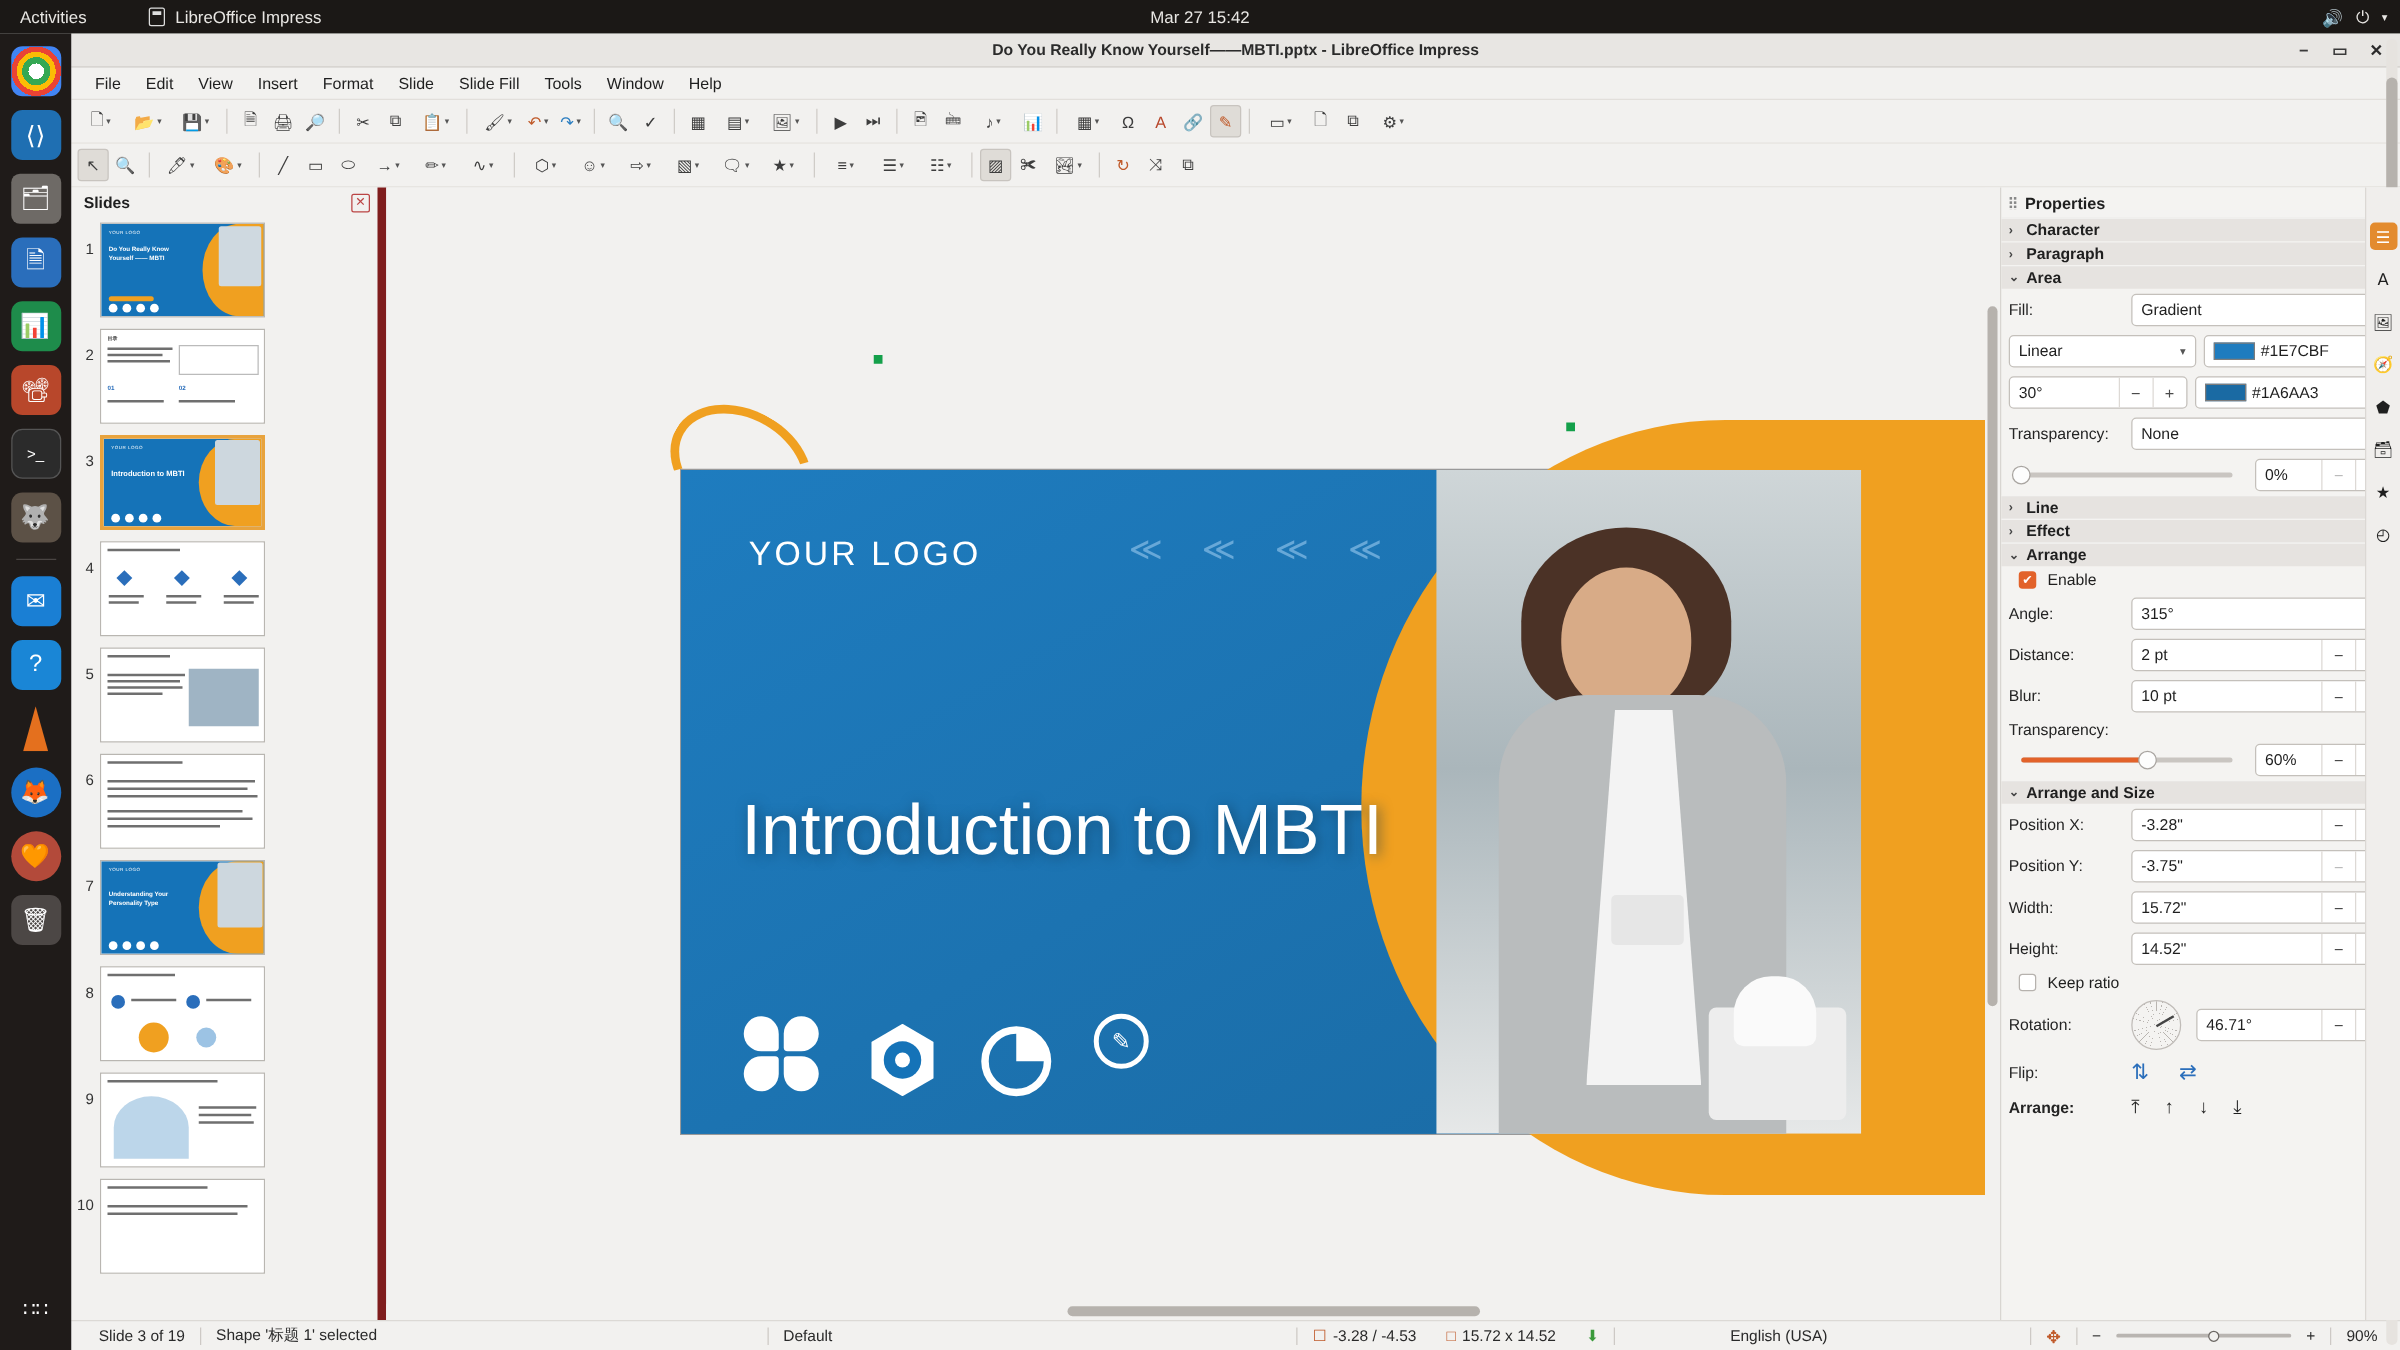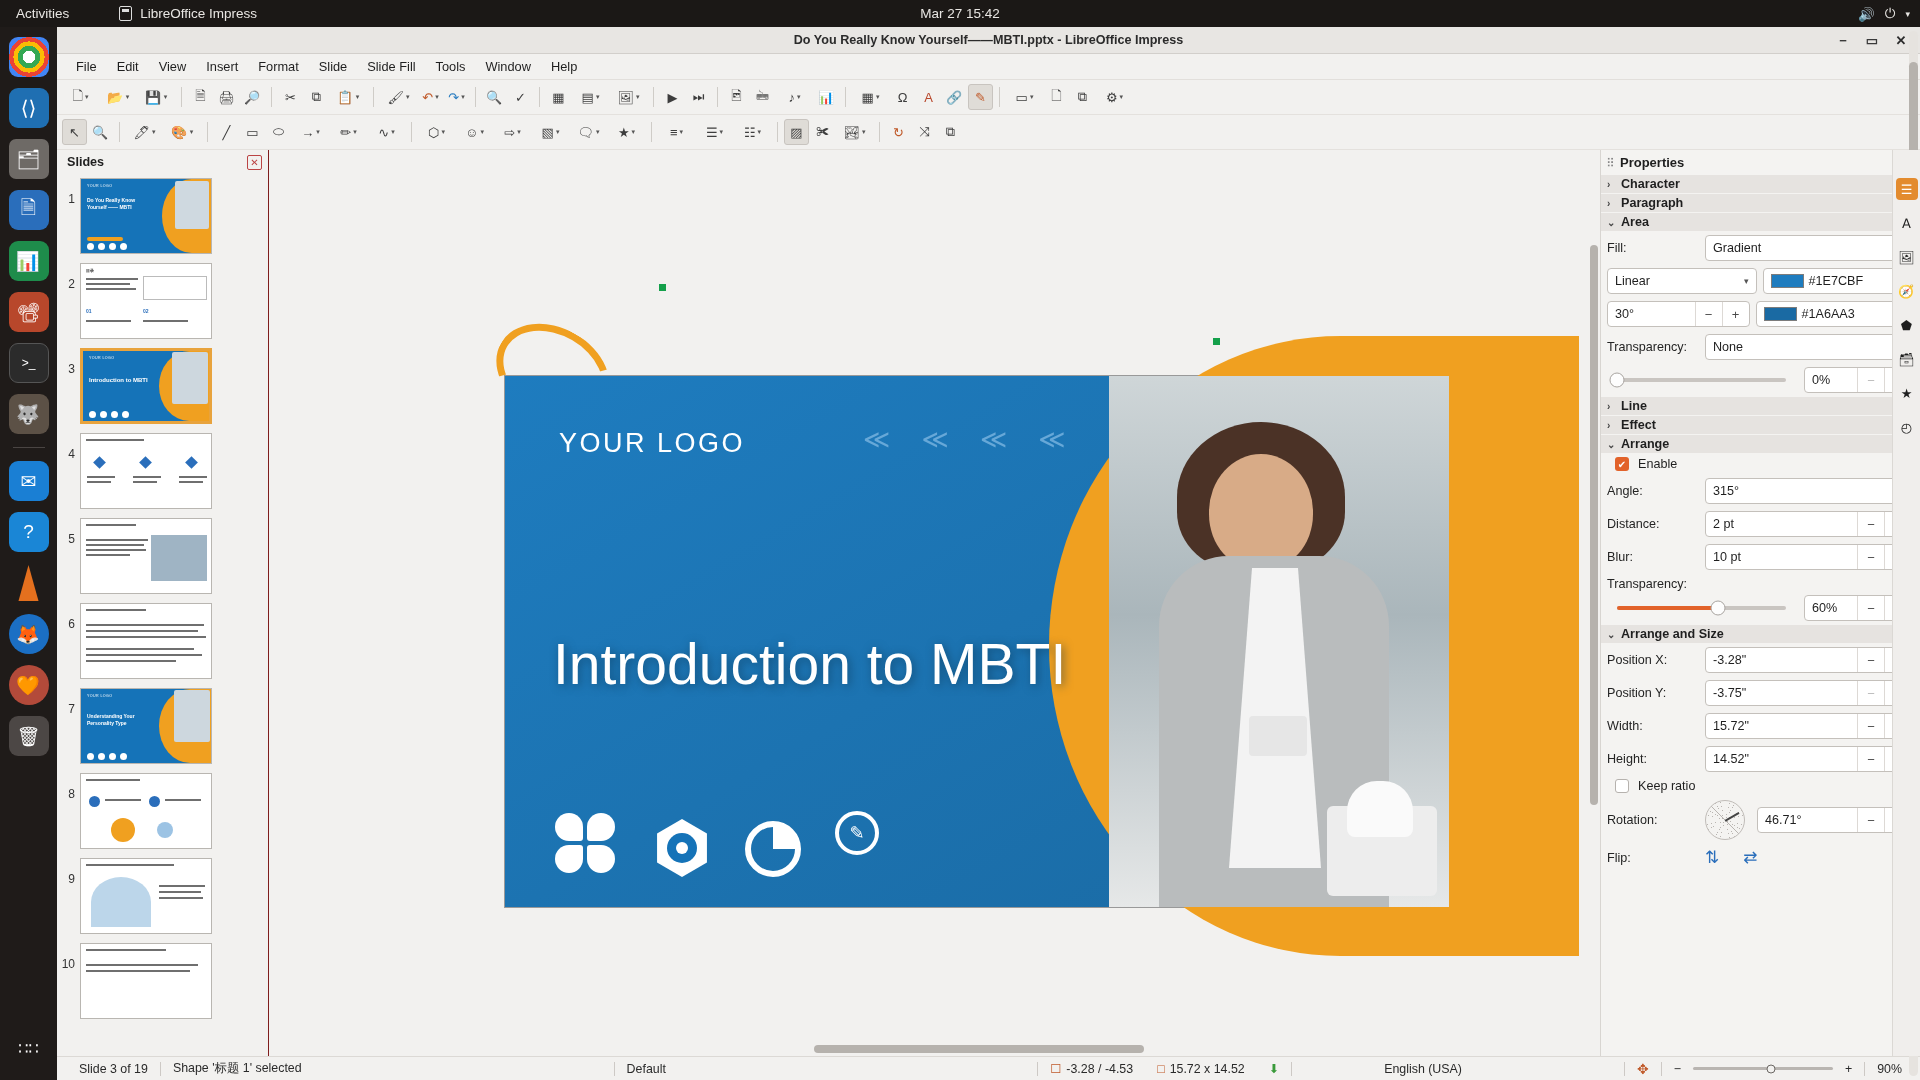--- a/index.html
+++ b/index.html
@@ -53,21 +53,21 @@
   .tbi{ width:25px;height:26px; display:flex;align-items:center;justify-content:center; border-radius:3px;
         font-size:13px; color:#3d3d3d; position:relative;}
   .tbi.wide{ width:37px;}
   .tbi .carat{ font-size:7px; margin-left:2px; color:#555;}
   .tbi.act{ background:#dfdcd7; border:1px solid #c8c4bf;}
 
   
   #body{ flex:1; display:flex; min-height:0; }
 
   
-  #slidepanel{ width:212px; background:#f2f1ef; border-right:1px solid #7f1d1d; display:flex; flex-direction:column;}
+  #slidepanel{ width:252px; background:#f2f1ef; border-right:7px solid #7f1d1d; display:flex; flex-direction:column;}
   #slidepanel .hdr{ height:24px; display:flex; align-items:center; justify-content:space-between;
                     padding:0 6px 0 10px; font-weight:bold; font-size:12.6px;}
   #slidepanel .hdr .x{ width:15px;height:15px;border:1px solid #b44;color:#b44;border-radius:2px;
                        display:flex;align-items:center;justify-content:center;font-size:10px;font-weight:normal;}
   #slidelist{ flex:1; overflow:hidden; padding:4px 2px 0 4px; position:relative;}
   .srow{ display:flex; align-items:flex-start; gap:5px; margin-bottom:9px;}
   .snum{ width:14px; text-align:right; font-size:12px; color:#333; padding-top:14px;}
   .sthumb{ width:132px; height:76px; background:#fff; border:1px solid #b9b6b1; position:relative; overflow:hidden;}
   .srow.sel .sthumb{ border:3px solid #e8a33d; }
   #spanel-scroll{ position:absolute; right:2px; top:4px; width:9px; bottom:4px; background:#e6e3df; border-radius:5px;}
@@ -719,20 +719,27 @@
             <span class="b">+</span>
           </div>
         </div>
 
         <div class="row">
           <div class="lbl">Flip:</div>
           <span style="font-size:17px;color:#2a6ebb;margin-right:18px">⇅</span>
           <span style="font-size:17px;color:#2a6ebb">⇄</span>
         </div>
 
+        <div class="row" style="padding-top:6px">
+          <div class="lbl" style="font-weight:bold">Arrange:</div>
+          <span style="font-size:15px;margin-right:14px">⤒</span>
+          <span style="font-size:15px;margin-right:14px">↑</span>
+          <span style="font-size:15px;margin-right:14px">↓</span>
+          <span style="font-size:15px">⤓</span>
+        </div>
 
       </div>
 
       <div id="sb-tabs" style="position:absolute;right:0;top:0;bottom:0;">
         <div class="sbtab on">☰</div>
         <div class="sbtab">𝖠</div>
         <div class="sbtab">🖼</div>
         <div class="sbtab">🧭</div>
         <div class="sbtab">⬟</div>
         <div class="sbtab">🗃</div>

